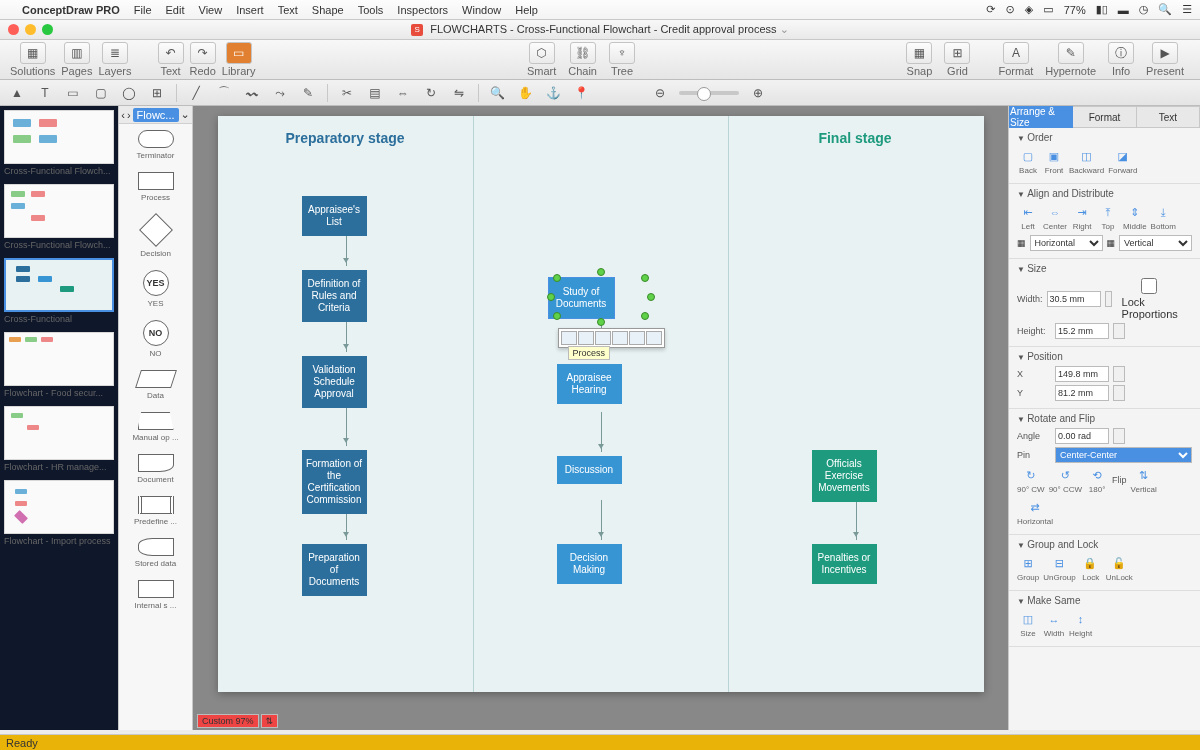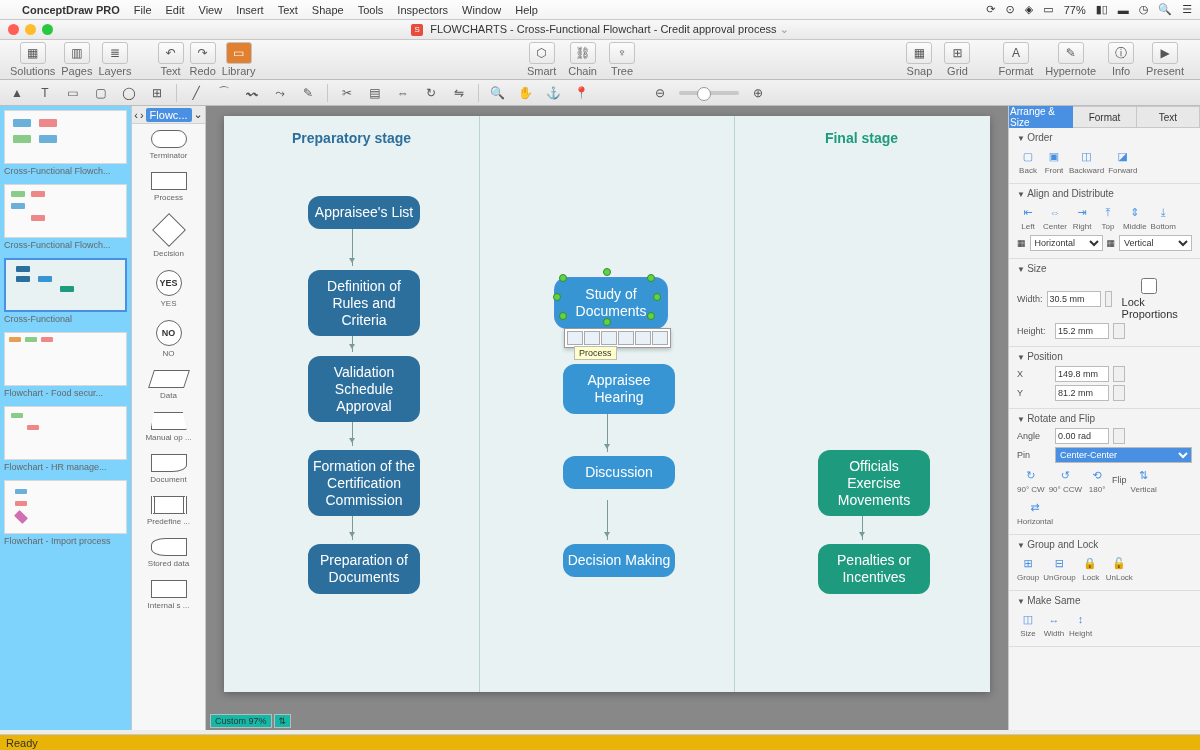--- a/index.html
+++ b/index.html
@@ -19,21 +19,21 @@
 .tbtn{width:26px;height:22px;background:linear-gradient(#fcfcfc,#eaeaea);border:1px solid #c4c4c4;border-radius:3px;display:flex;align-items:center;justify-content:center;font-size:12px;color:#555}
 .tlabel{font-size:11px;color:#666}
 .center{flex:1;display:flex;justify-content:center;gap:6px}
 .right-tb{display:flex;gap:6px}
 .tooliconbar{height:26px;background:linear-gradient(#f2f2f2,#e4e4e4);border-bottom:1px solid #bdbdbd;display:flex;align-items:center;padding:0 8px;gap:10px}
 .tooliconbar .sep{width:1px;height:18px;background:#c8c8c8}
 .tib{width:18px;height:18px;display:flex;align-items:center;justify-content:center;color:#555;font-size:12px}
 .slider{width:60px;height:4px;background:#c8c8c8;border-radius:2px;position:relative}
 .slider::after{content:"";position:absolute;left:18px;top:-4px;width:12px;height:12px;background:#fff;border:1px solid #999;border-radius:50%}
 .main{display:flex;height:624px}
-.templates{width:132px;background:#7dd3fc;border-right:1px solid #c8c8c8;overflow:hidden;padding:4px}
+.templates{width:119px;background:#0f172a;border-right:1px solid #c8c8c8;overflow:hidden;padding:4px}
 .tmpl{margin-bottom:8px}
 .tmpl .thumb{height:54px;border:1px solid #d8d8d8;background:#fafafa;position:relative}
 .tmpl.sel .thumb{border:2px solid #4a90e2}
 .tmpl .tname{font-size:9px;color:#666;margin-top:2px;white-space:nowrap;overflow:hidden;text-overflow:ellipsis}
 .mini{position:absolute;border-radius:1px}
 .libpanel{width:74px;background:#f7f7f7;border-right:1px solid #c8c8c8;overflow:hidden}
 .libhdr{height:18px;display:flex;align-items:center;justify-content:center;gap:2px;font-size:9px;color:#444;background:#eaeaea;border-bottom:1px solid #d0d0d0}
 .libhdr .sel{background:#4a90e2;color:#fff;padding:1px 4px;border-radius:2px}
 .shape-item{display:flex;flex-direction:column;align-items:center;padding:6px 0;gap:3px}
 .shape-item .lbl{font-size:8px;color:#666}
@@ -46,34 +46,34 @@
 .shp.document{border-radius:0 0 40% 0}
 .shp.predef{border-left:4px double #666;border-right:4px double #666}
 .shp.stored{border-radius:40% 0 0 40%}
 .shp.internal{border:1px solid #666}
 .canvas-wrap{flex:1;background:#888;position:relative;overflow:hidden;display:flex;flex-direction:row}
 .ruler-h{height:16px;background:#f0f0f0;border-bottom:1px solid #bbb}
 .canvas-inner{flex:1;position:relative;padding:10px;overflow:hidden}
 .page{width:766px;height:576px;background:#e8f2f2;margin:0 auto;position:relative;box-shadow:0 2px 8px rgba(0,0,0,0.3)}
 .lane-div{position:absolute;top:0;bottom:0;width:1px;background:#b8d4d4}
 .stage-title{position:absolute;top:14px;font-size:14px;font-weight:700;text-align:center}
-.node{position:absolute;width:112px;padding:8px 4px;border-radius:12px;display:flex;align-items:center;justify-content:center;text-align:center;color:#fff;font-size:14px;line-height:1.2}
+.node{position:absolute;width:65px;padding:8px 4px;border-radius:0;display:flex;align-items:center;justify-content:center;text-align:center;color:#fff;font-size:10px;line-height:1.2}
 .node.blue{background:#2c6f9c}
 .node.lblue{background:#3895d3}
 .node.teal{background:#1e9a7e}
 .node.sel{background:#3895d3;box-shadow:0 0 0 1px #4a90e2}
 .handle{position:absolute;width:8px;height:8px;background:#5fd24a;border:1px solid #3a8a2a;border-radius:50%}
 .popup{position:absolute;background:#fff;border:1px solid #999;display:flex;padding:2px;gap:1px;box-shadow:0 2px 4px rgba(0,0,0,0.2)}
 .popup .pb{width:16px;height:14px;border:1px solid #aaa;background:#e8f0f8}
 .popup-lbl{position:absolute;background:#ffffcc;border:1px solid #bbb;padding:1px 4px;font-size:9px}
 .arrow{position:absolute;background:#7a9999}
 .arrow.v{width:1px}
 .arrow.v::after{content:"";position:absolute;bottom:0;left:-3px;border:3px solid transparent;border-top:5px solid #7a9999}
 .zoom-ctrl{position:absolute;bottom:2px;left:4px;display:flex;gap:2px;align-items:center}
-.zoom-ctrl .zc{background:#14b8a6;border:1px solid #bbb;padding:1px 4px;font-size:9px}
+.zoom-ctrl .zc{background:#ef4444;border:1px solid #bbb;padding:1px 4px;font-size:9px}
 .inspector{width:192px;background:#f4f4f4;border-left:1px solid #c8c8c8;overflow:hidden}
 .insp-tabs{display:flex;height:22px}
 .insp-tab{flex:1;display:flex;align-items:center;justify-content:center;font-size:10px;background:#e8e8e8;border:1px solid #c8c8c8;border-left:none}
 .insp-tab:first-child{border-left:1px solid #c8c8c8}
 .insp-tab.active{background:#4a90e2;color:#fff;border-color:#4a90e2}
 .insp-sec{padding:4px 8px;border-bottom:1px solid #ddd}
 .insp-sec .hdr{font-size:10px;color:#555;margin-bottom:4px}
 .insp-sec .hdr::before{content:"▼ ";font-size:8px}
 .irow{display:flex;gap:4px;margin-bottom:4px;flex-wrap:wrap}
 .ibtn{display:flex;flex-direction:column;align-items:center;gap:1px}

